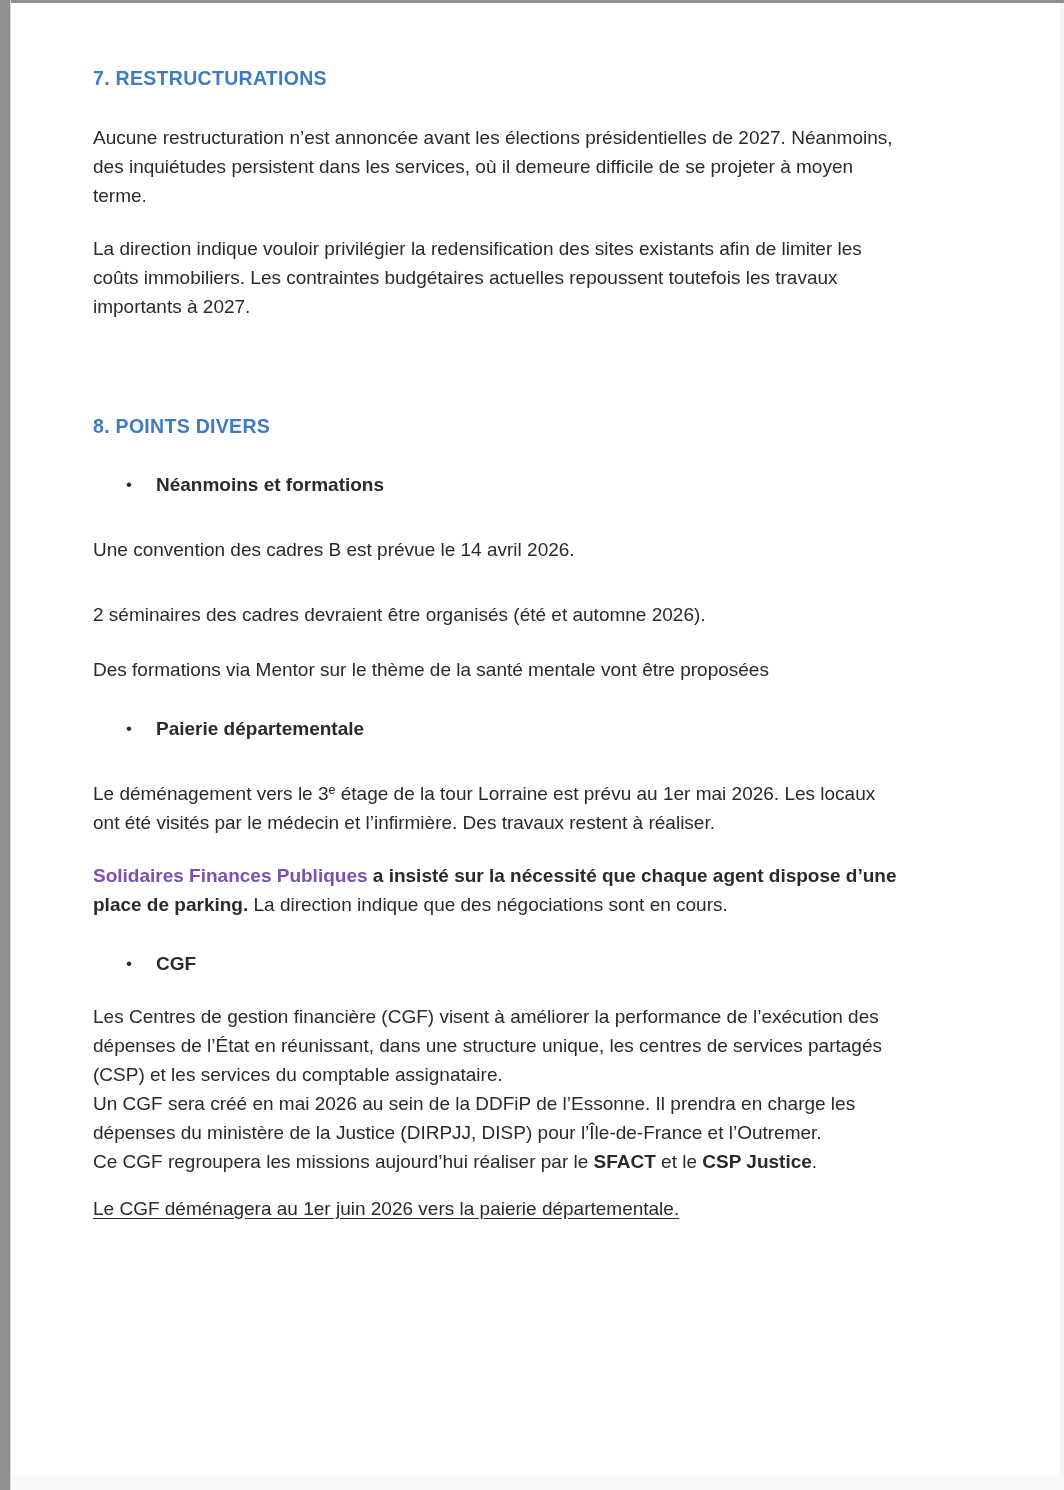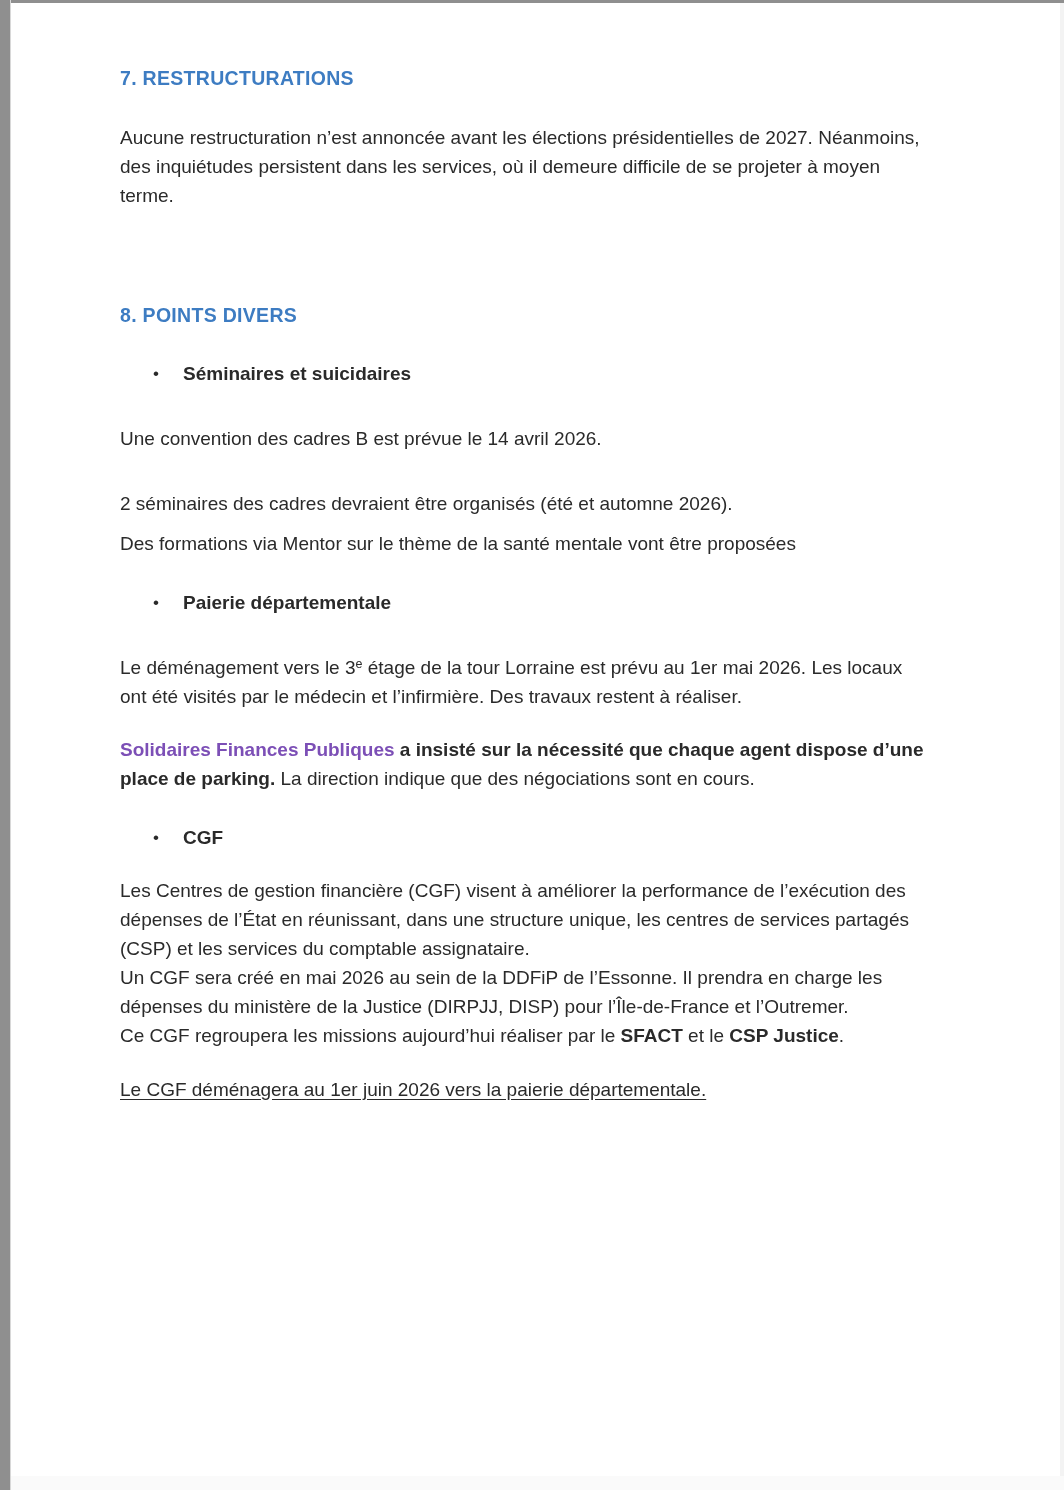--- a/index.html
+++ b/index.html
@@ -44,21 +44,21 @@
     z-index: 2;
   }
   .page {
     position: absolute;
     left: 11px;
     top: 3px;
     right: 4px;
     bottom: 14px;
     background: #ffffff;
     box-sizing: border-box;
-    padding: 64px 118px 40px 109px;
+    padding: 64px 118px 40px 82px;
   }
   .content {
     width: 805px;
     font-size: 19px;
     line-height: 29px;
     color: #2a2a2a;
   }
   .heading {
     margin: 0;
     font-size: 19.5px;
@@ -86,50 +86,51 @@
   .purple { color: var(--accent-purple, #7c4fb6); }
   .underlined {
     text-decoration: underline;
     text-underline-offset: 3px;
   }
   .sup {
     font-size: 12.5px;
     line-height: 0;
     vertical-align: 6px;
   }
-  .mt-23 { margin-top: 25px; }
+  .mt-23 { margin-top: 18px; }
   .mt-24 { margin-top: 24px; }
   .mt-25 { margin-top: 36px; }
-  .mt-26 { margin-top: 11px; }
+  .mt-26 { margin-top: 26px; }
   .mt-30 { margin-top: 30px; }
   .mt-31 { margin-top: 33px; }
   .mt-32 { margin-top: 32px; }
   .mt-82 { margin-top: 94px; }
 </style>
 </head>
 <body>
 
 <div class="edge-top"></div>
 <div class="edge-left"></div>
 <div class="edge-right"></div>
 <div class="edge-bottom"></div>
 
 <div class="page">
   <div class="content">
 
     <h2 class="heading">7. RESTRUCTURATIONS</h2>
 
     <p class="para mt-31">Aucune restructuration n’est annoncée avant les élections présidentielles de 2027. Néanmoins, des inquiétudes persistent dans les services, où il demeure difficile de se projeter à moyen terme.</p>
 
+    <p class="para mt-24">La direction indique vouloir privilégier la redensification des sites existants afin de limiter les coûts immobiliers. Les contraintes budgétaires actuelles repoussent toutefois les travaux importants à 2027.</p>
 
     <h2 class="heading mt-82">8. POINTS DIVERS</h2>
 
     <div class="bullet mt-32">
       <span class="dot">•</span>
-      <span class="bullet-label">Séminaires et suicidaires</span>
+      <span class="bullet-label">Néanmoins et formations</span>
     </div>
 
     <p class="para mt-25">Une convention des cadres B est prévue le 14 avril 2026.</p>
 
     <div class="para mt-25">
       <div>2 séminaires des cadres devraient être organisés (été et automne 2026).</div>
     </div>
 
     <p class="para mt-26">Des formations via Mentor sur le thème de la santé mentale vont être proposées</p>
 

